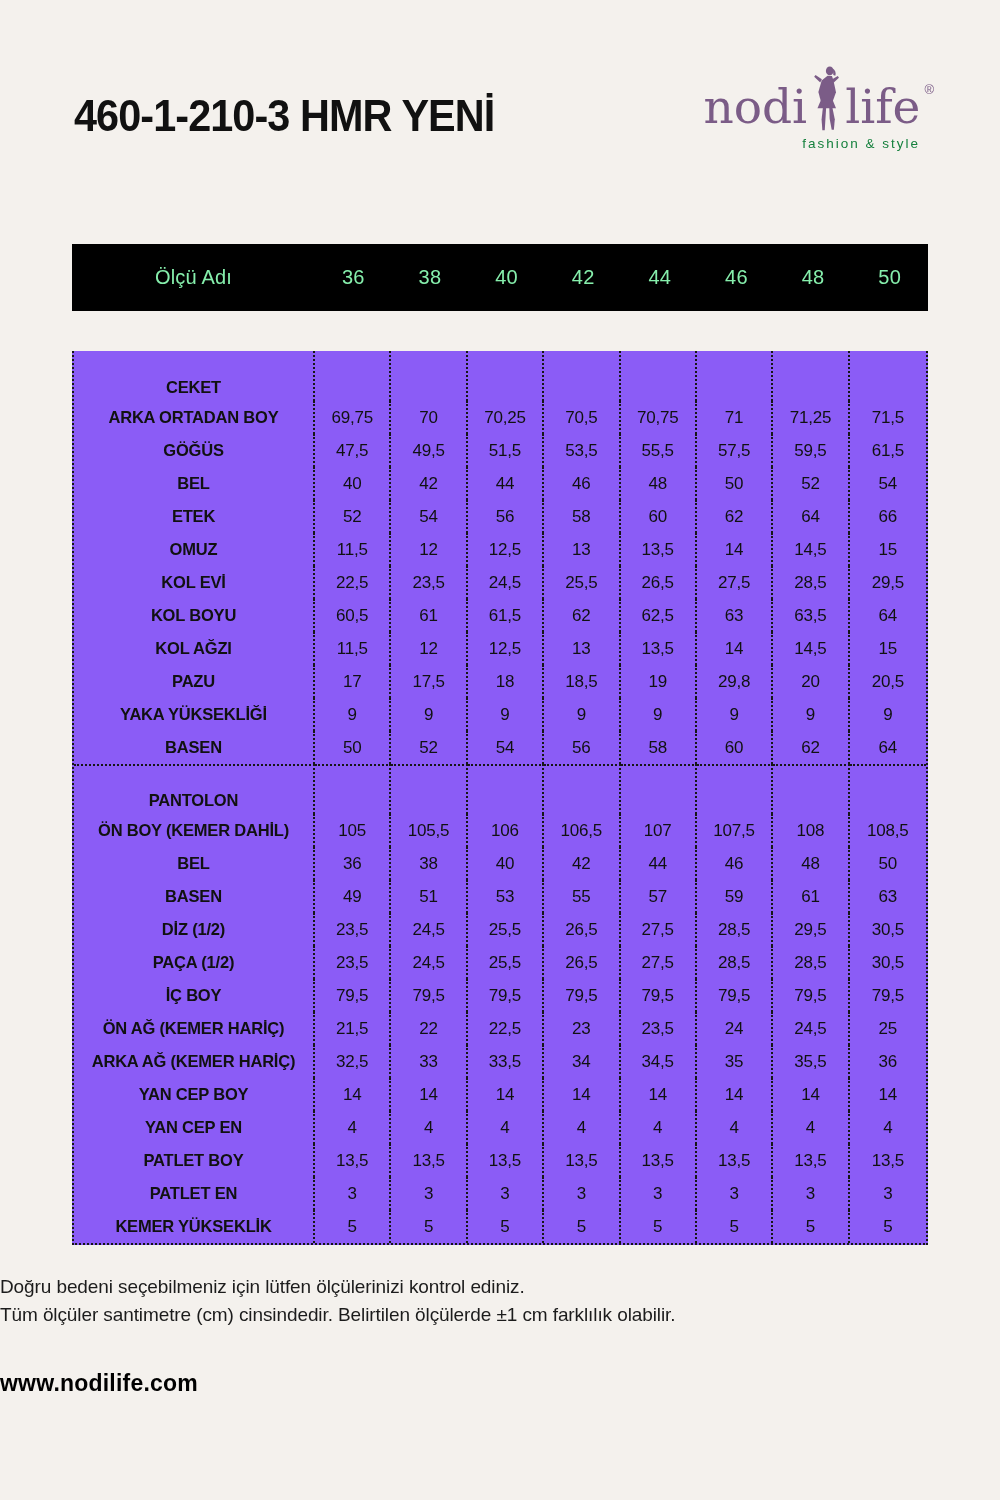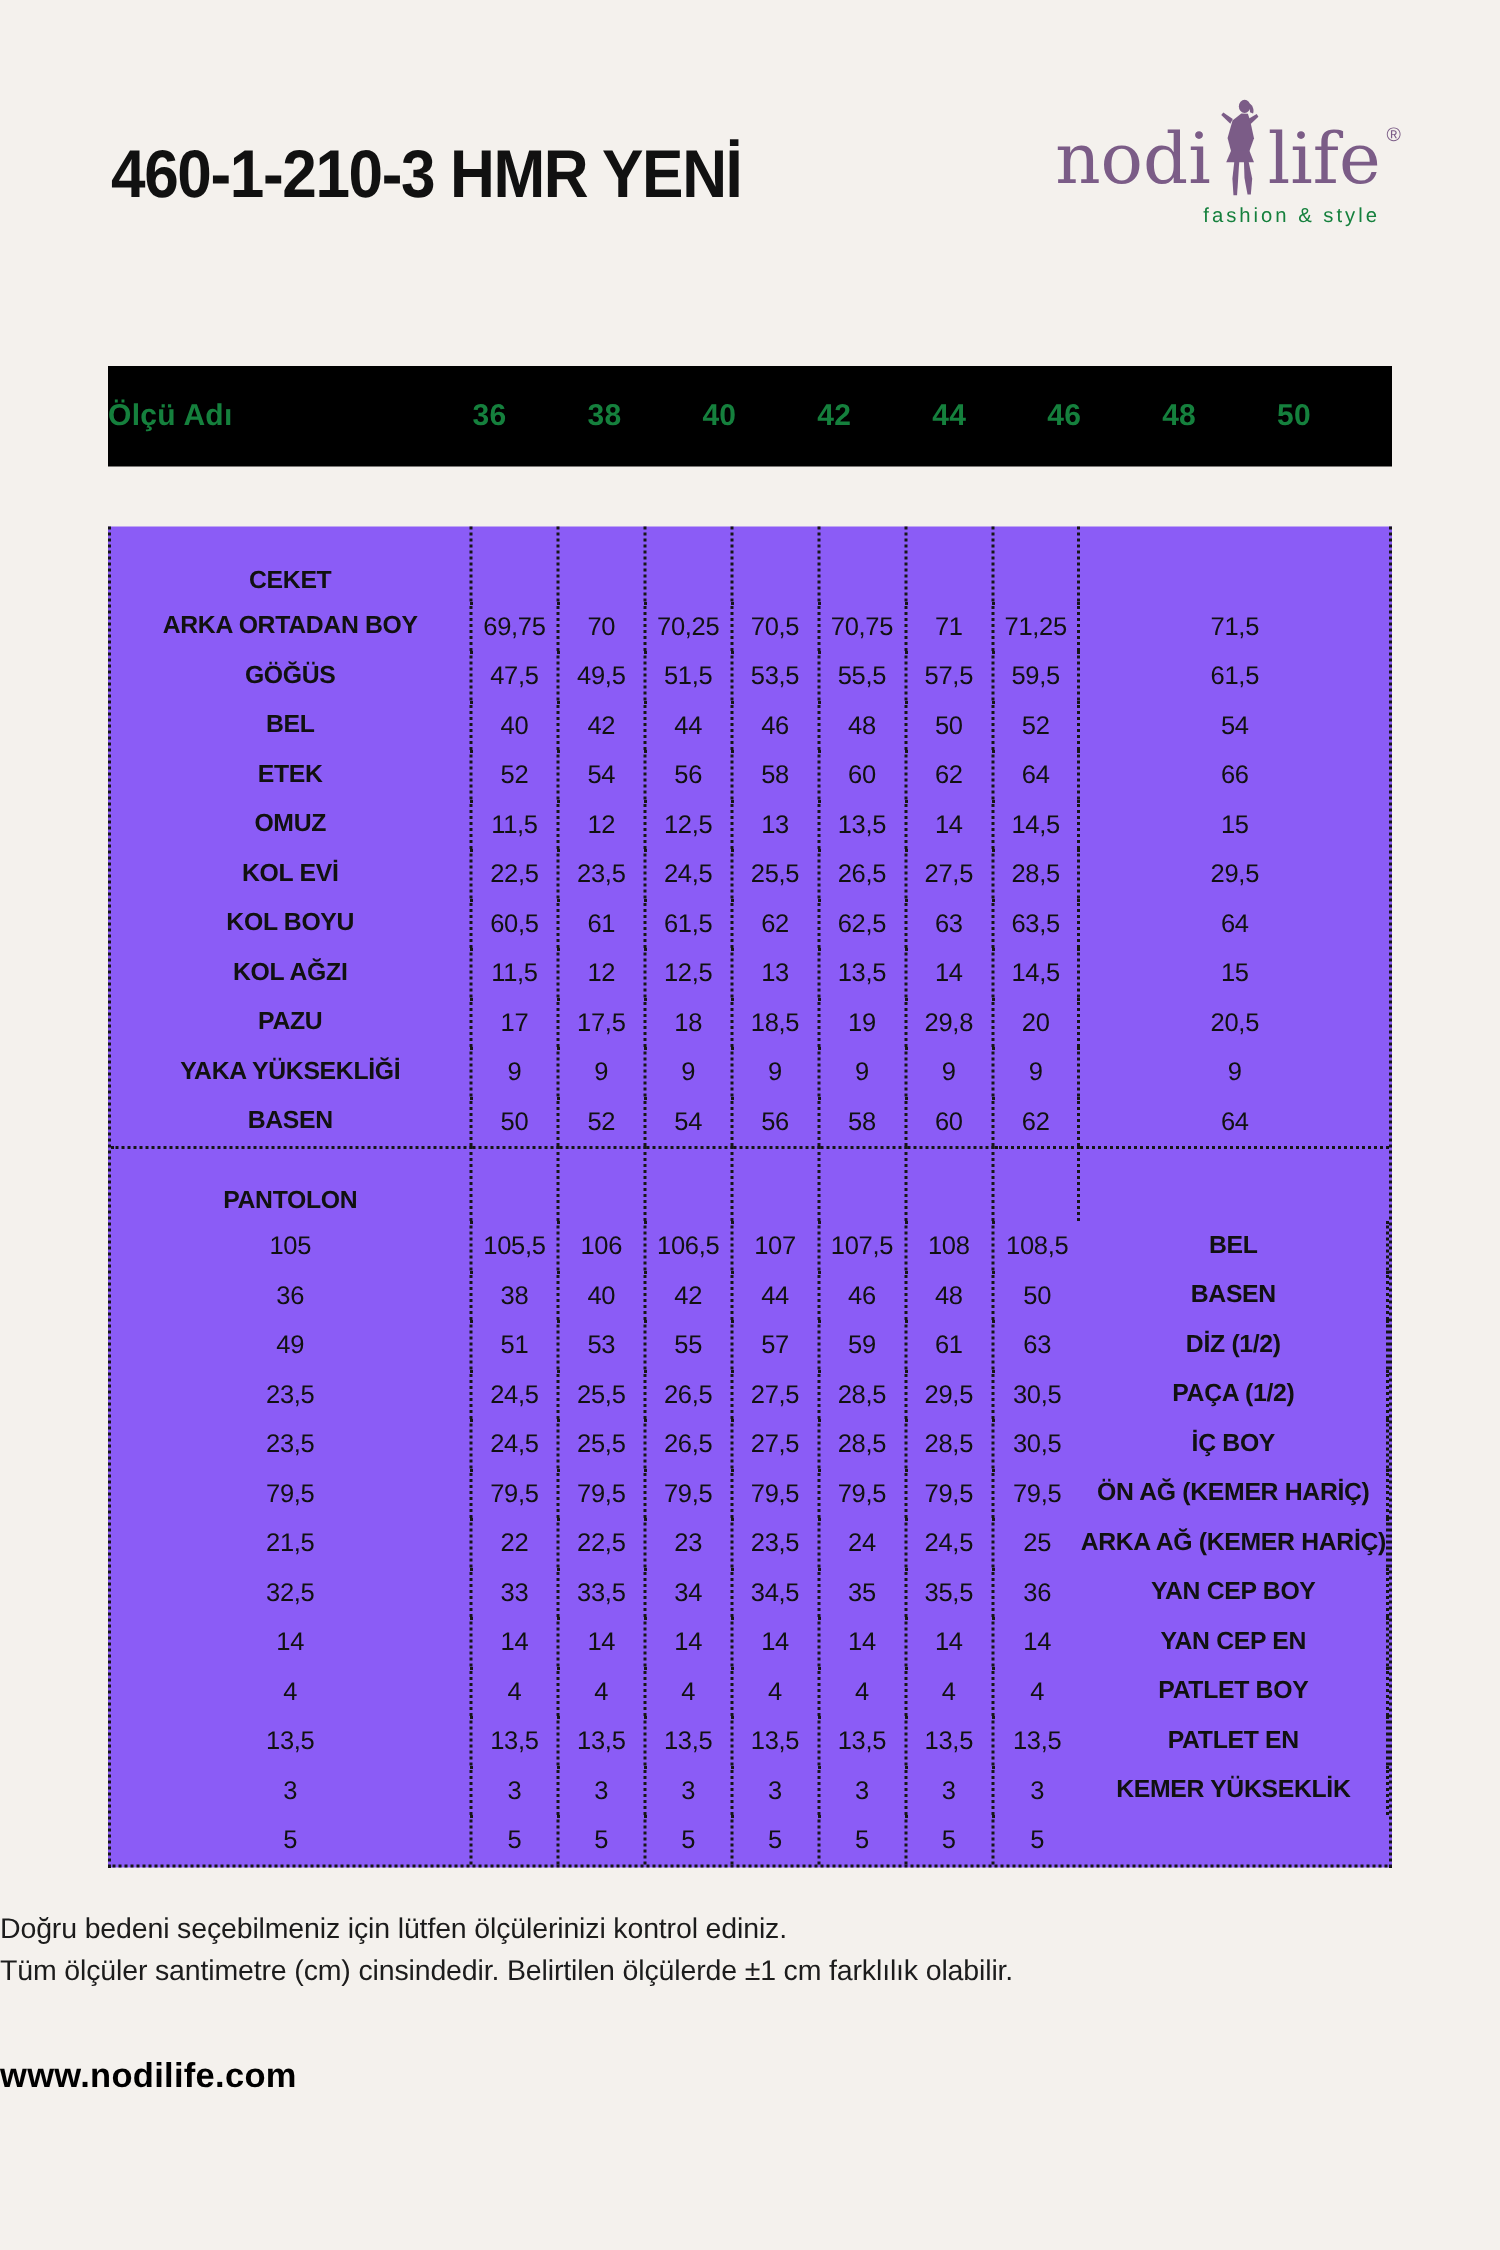--- a/index.html
+++ b/index.html
@@ -60,25 +60,25 @@
 
   
   .size-table { width:856px; margin:4px auto 0 72px; }
   .table-head {
     display:grid;
     grid-template-columns:243px repeat(8, 1fr);
     background:#000;
     height:67px;
   }
   .hcell {
-    color:#15803d;
-    font-weight:700;
+    color:#86efac;
+    font-weight:400;
     font-size:20px;
     line-height:67px;
-    text-align:left;
+    text-align:center;
     letter-spacing:.2px;
   }
   .table-body {
     display:grid;
     grid-template-columns:241px repeat(8, 1fr);
     border:2px dotted #161616;
     border-top:none;
     background:#8b5cf6;
     margin-top:40px;
   }
@@ -273,20 +273,21 @@
       <div class="cell value last">64</div>
       <div class="cell label title divided">PANTOLON</div>
       <div class="cell value title divided"></div>
       <div class="cell value title divided"></div>
       <div class="cell value title divided"></div>
       <div class="cell value title divided"></div>
       <div class="cell value title divided"></div>
       <div class="cell value title divided"></div>
       <div class="cell value title divided"></div>
       <div class="cell value title divided last"></div>
+      <div class="cell label">ÖN BOY (KEMER DAHİL)</div>
       <div class="cell value">105</div>
       <div class="cell value">105,5</div>
       <div class="cell value">106</div>
       <div class="cell value">106,5</div>
       <div class="cell value">107</div>
       <div class="cell value">107,5</div>
       <div class="cell value">108</div>
       <div class="cell value last">108,5</div>
       <div class="cell label">BEL</div>
       <div class="cell value">36</div>

